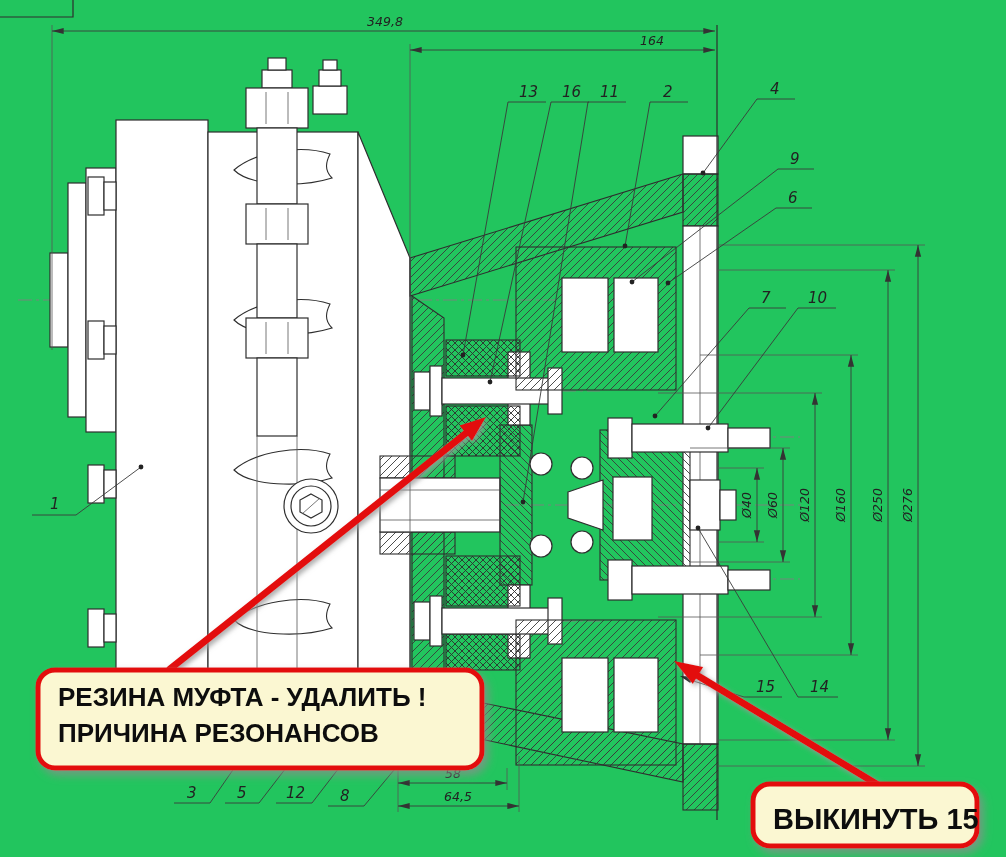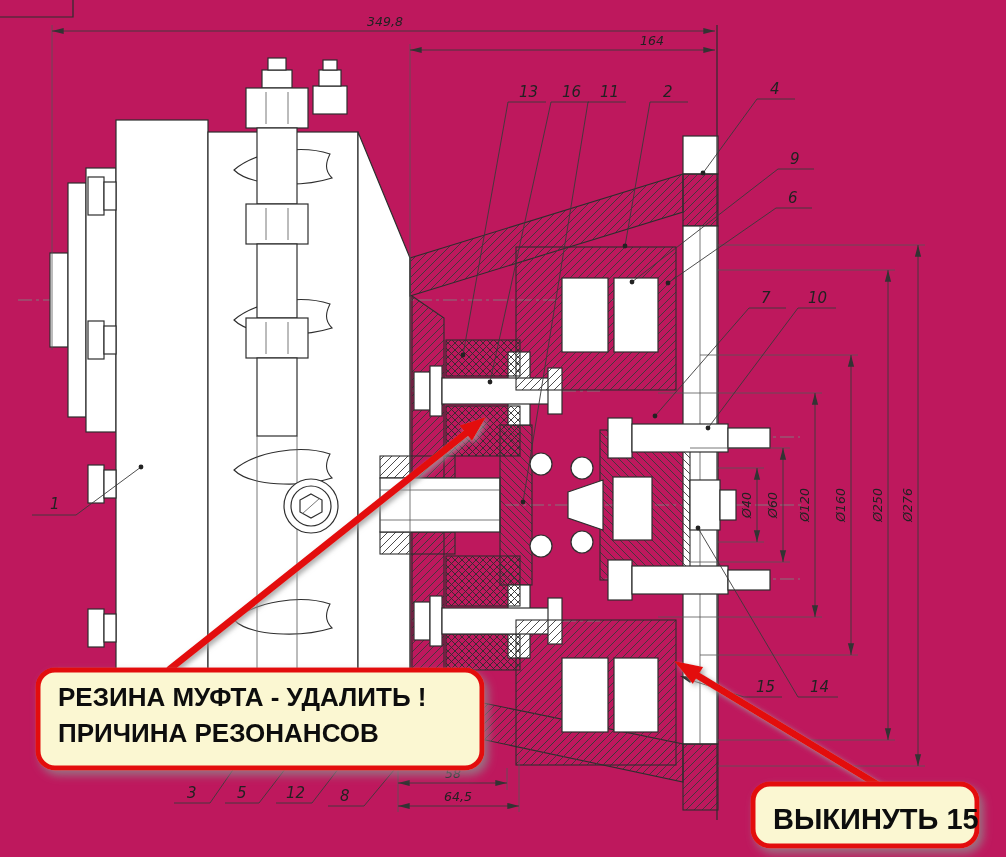--- a/index.html
+++ b/index.html
@@ -1,16 +1,16 @@
 <!DOCTYPE html>
 <html><head>
 <meta charset="utf-8">
 <style>
   html,body{margin:0;padding:0;background:#ffffff;}
-  .stage{position:relative;width:1006px;height:857px;background:#be185d;overflow:hidden;
+  .stage{position:relative;width:1006px;height:857px;background:#22c55e;overflow:hidden;
          font-family:"Liberation Sans",sans-serif;}
   svg{display:block}
   .ln   {stroke:#2e2e2e;stroke-width:1.2;fill:none;}
   .lnw  {stroke:#2e2e2e;stroke-width:1.2;fill:#ffffff;}
   .lnh1 {stroke:#2e2e2e;stroke-width:1.1;fill:url(#hatch1);}
   .lnh2 {stroke:#2e2e2e;stroke-width:1.1;fill:url(#hatch2);}
   .lnx  {stroke:#2e2e2e;stroke-width:1.1;fill:url(#cross);}
   .thin {stroke:#555;stroke-width:0.8;fill:none;}
   .cl   {stroke:#808080;stroke-width:0.9;fill:none;stroke-dasharray:14 4 3 4;}
   .diml {stroke:#3a3a3a;stroke-width:0.9;fill:none;}

